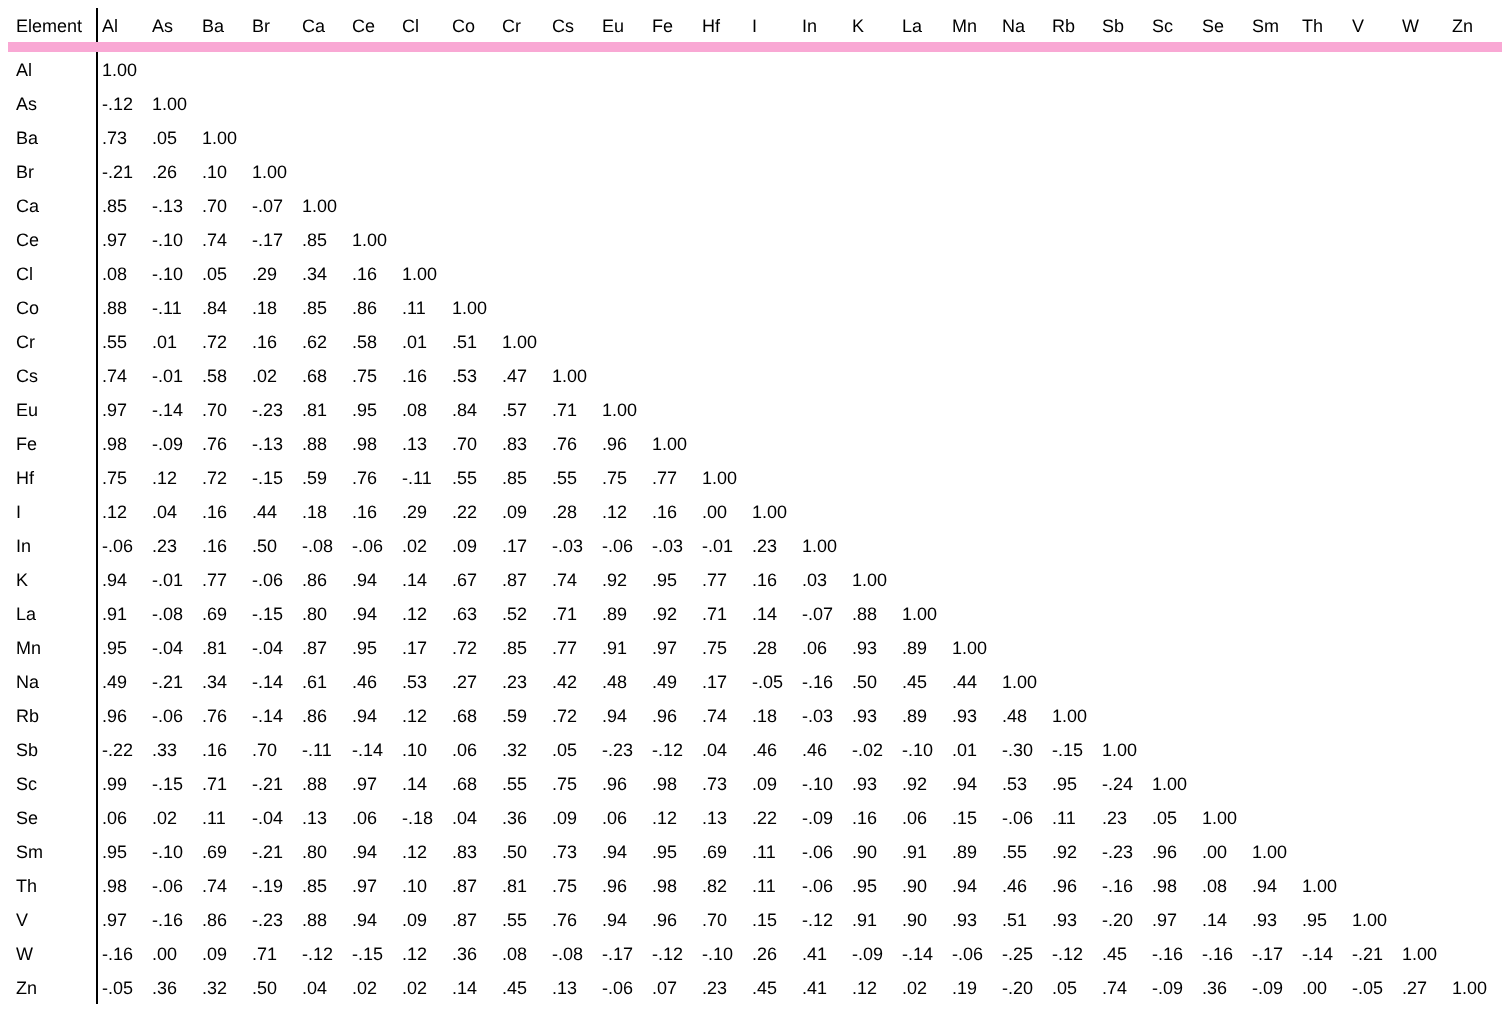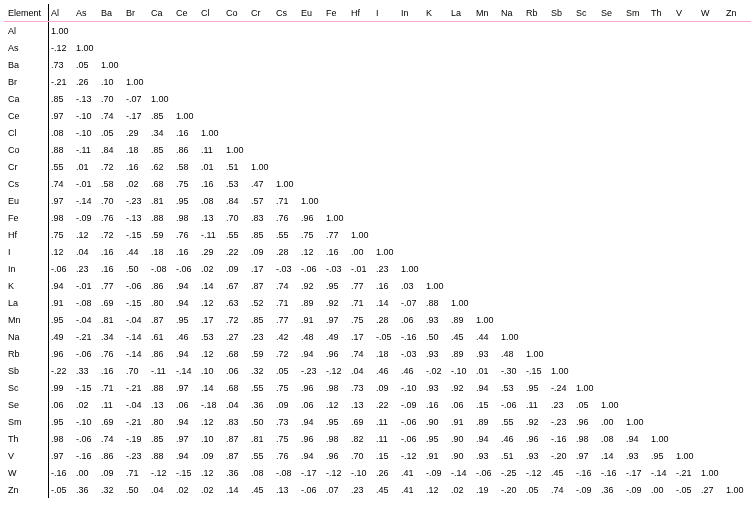--- a/index.html
+++ b/index.html
@@ -27,21 +27,21 @@
     font-weight: normal;
   }
   .rowlabel {
     width: 40px;
     padding-left: 4px;
   }
   .colhead, .cell {
     width: 25px;
   }
   thead th {
-    border-bottom: 1px solid #f9a8d4;
+    border-bottom: 5px solid #f9a8d4;
   }
   .first-data-col {
     border-left: 1px solid #000;
     padding-left: 2px;
   }
 </style>
 </head>
 <body>
 
 <table>

